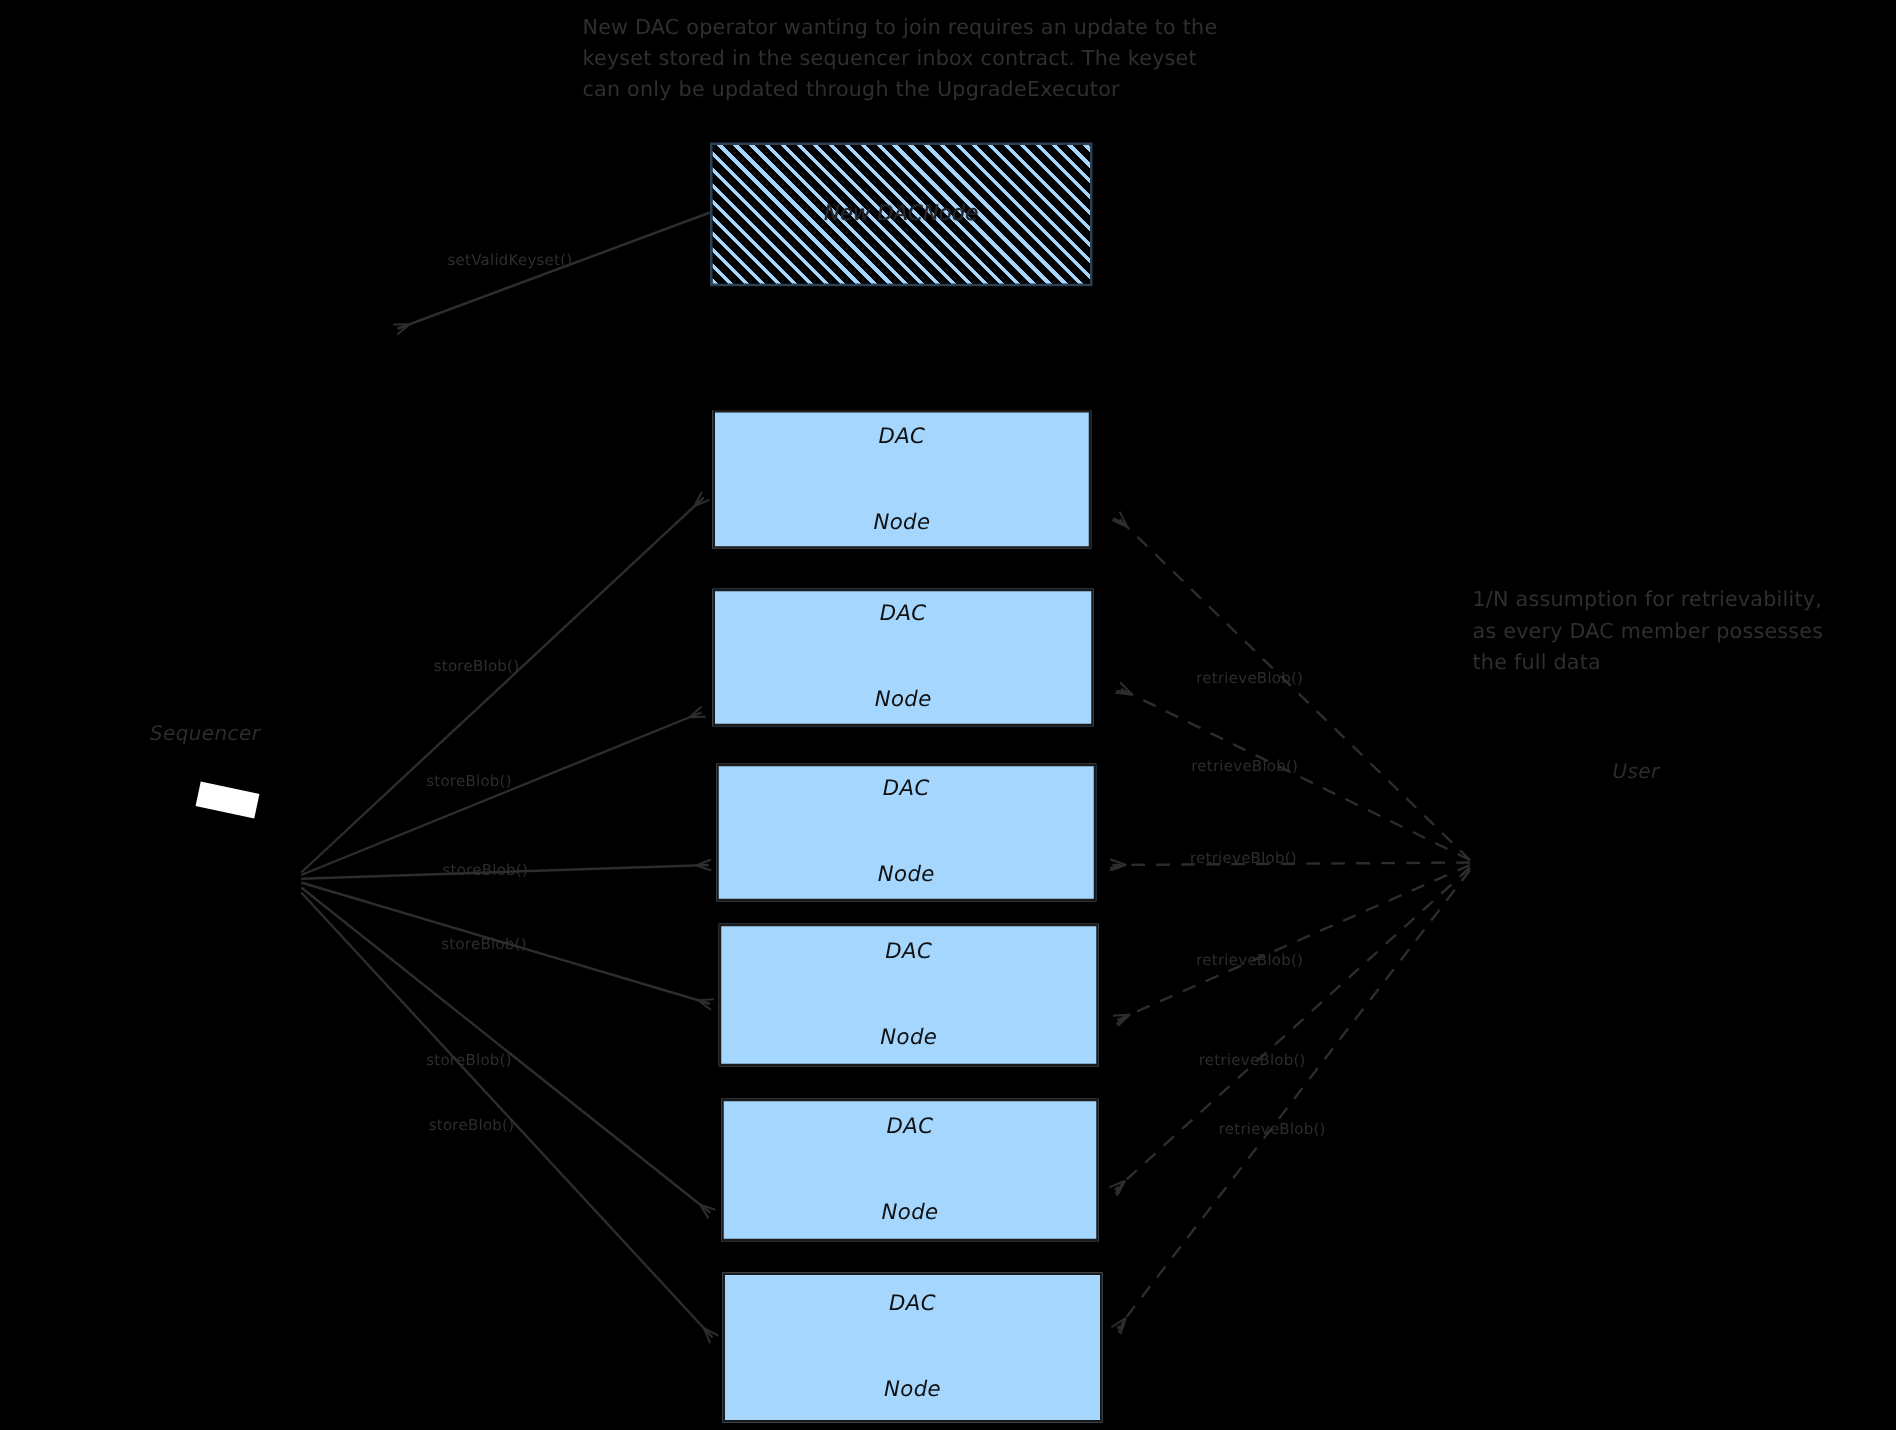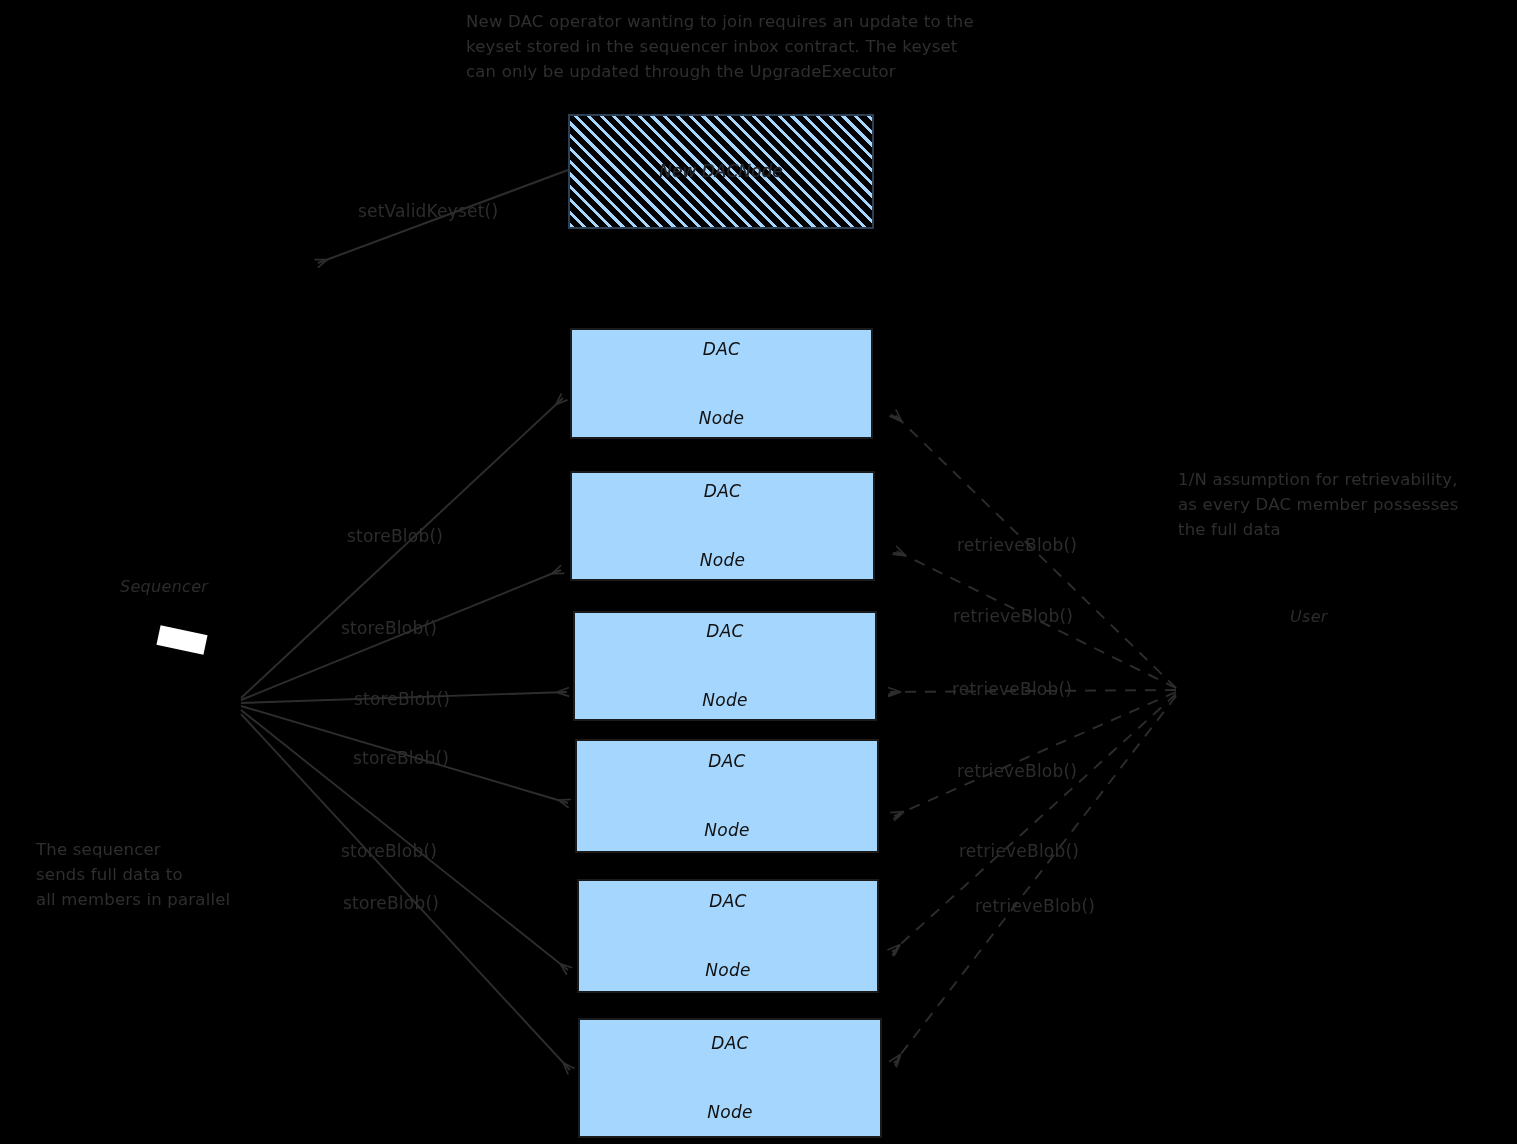--- a/index.html
+++ b/index.html
@@ -78,21 +78,21 @@
     position: absolute;
     color: #2f2f2f;
     font-size: 16.5px;
     line-height: 1.5;
     white-space: pre-line;
     letter-spacing: 0.2px;
   }
   .edge-label {
     position: absolute;
     color: #2d2d2d;
-    font-size: 17px;
+    font-size: 12px;
     letter-spacing: 0.2px;
     white-space: nowrap;
   }
   .actor-label {
     position: absolute;
     color: #2c2c2c;
     font-size: 16px;
     font-style: italic;
     letter-spacing: 0.3px;
     white-space: nowrap;
@@ -194,21 +194,18 @@
   <div class="edge-label" style="left:341px; top:841px;">storeBlob()</div>
   <div class="edge-label" style="left:343px; top:893px;">storeBlob()</div>
 
   <div class="edge-label" style="left:957px; top:535px;">retrieveBlob()</div>
   <div class="edge-label" style="left:953px; top:606px;">retrieveBlob()</div>
   <div class="edge-label" style="left:952px; top:679px;">retrieveBlob()</div>
   <div class="edge-label" style="left:957px; top:761px;">retrieveBlob()</div>
   <div class="edge-label" style="left:959px; top:841px;">retrieveBlob()</div>
   <div class="edge-label" style="left:975px; top:896px;">retrieveBlob()</div>
 
-  <div class="note" style="left:36px; top:838px; width:260px;">The sequencer
-sends full data to
-all members in parallel</div>
 
   <div class="note" style="left:1178px; top:468px; width:330px;">1/N assumption for retrievability,
 as every DAC member possesses
 the full data</div>
 
 </div>
 
 </body></html>

